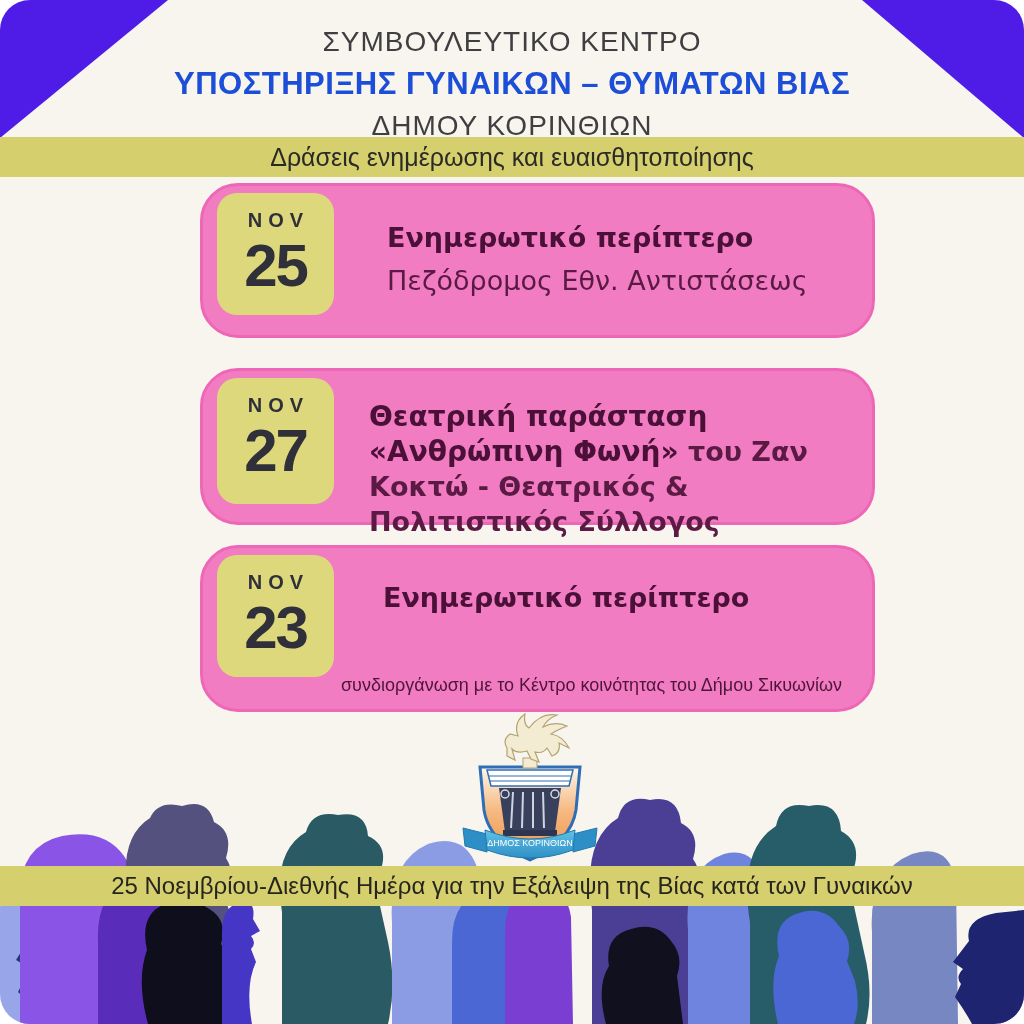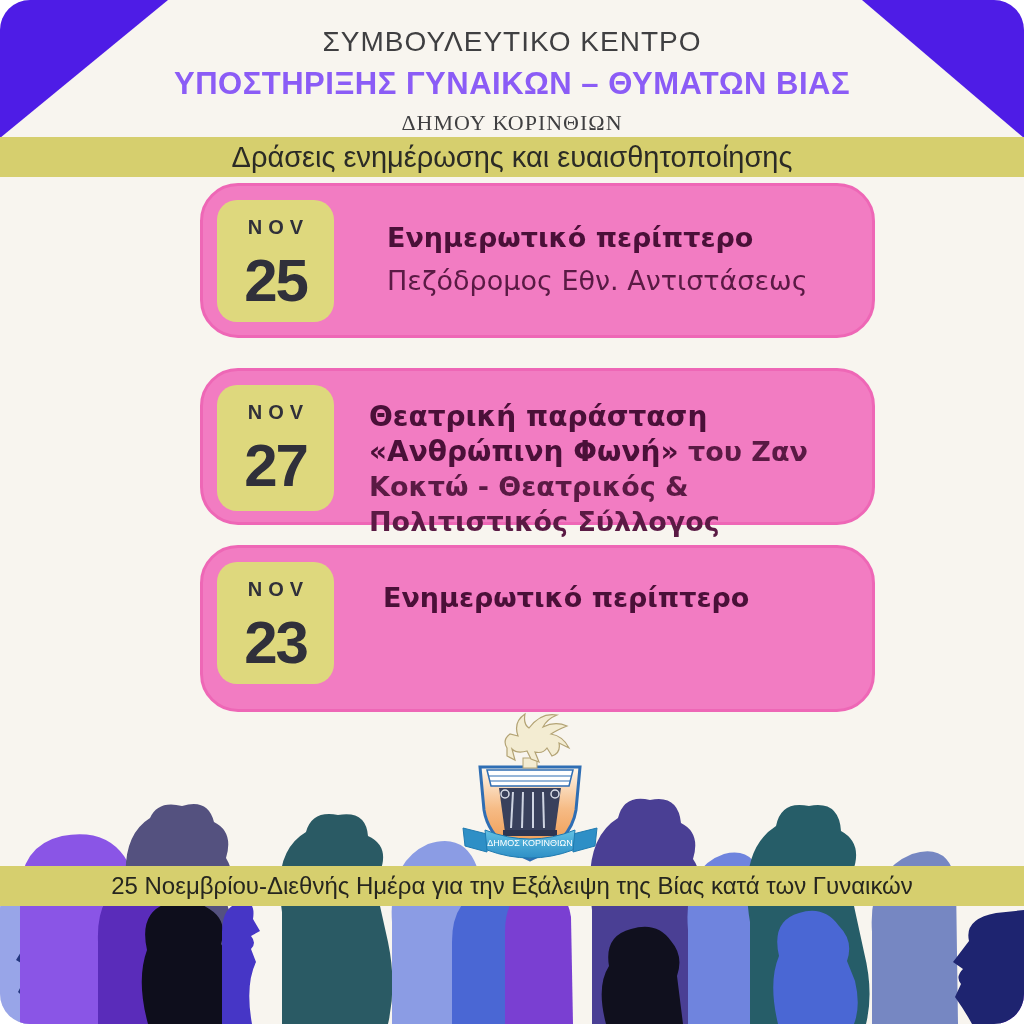--- a/index.html
+++ b/index.html
@@ -7,47 +7,47 @@
     position:relative;width:1024px;height:1024px;overflow:hidden;
     background:#f8f5ef;font-family:"Liberation Sans",sans-serif;border-radius:30px;
   }
   
   .tri{position:absolute;top:0;background:#4e1ce6;}
   .tri-left{left:0;width:168px;height:138px;clip-path:polygon(0 0,100% 0,0 100%);}
   .tri-right{right:0;width:162px;height:138px;clip-path:polygon(0 0,100% 0,100% 100%);}
   
   .header{position:absolute;top:0;left:0;width:100%;text-align:center;color:#3f3f41;}
   .h1{margin-top:26px;font-size:28px;letter-spacing:1px;}
-  .h2{margin-top:8px;font-size:31px;font-weight:bold;color:#8b5cf6;letter-spacing:0.5px;}
-  .h3{margin-top:8px;font-size:22px;letter-spacing:1px;font-family:Liberation Serif, serif;}
+  .h2{margin-top:8px;font-size:31px;font-weight:bold;color:#1d4ed8;letter-spacing:0.5px;}
+  .h3{margin-top:8px;font-size:28px;letter-spacing:1px;}
   
   .banner{position:absolute;left:0;width:100%;background:#d6cf6e;display:flex;align-items:center;justify-content:center;}
   .banner-top{top:137px;height:40px;z-index:3;}
-  .banner-top span{font-size:29px;color:#2b2b26;}
+  .banner-top span{font-size:25px;color:#2b2b26;}
   .banner-bottom{top:866px;height:40px;z-index:6;}
   .banner-bottom span{font-size:24px;color:#26261f;}
   
   .card{
     position:absolute;left:200px;width:675px;background:#f27cc2;
     border:3px solid #ee67b6;border-radius:38px;box-sizing:border-box;z-index:2;
     font-family:"DejaVu Sans",sans-serif;
   }
   .card1{top:183px;height:155px;}
   .card2{top:368px;height:157px;}
   .card3{top:545px;height:167px;}
   .date-box{
-    position:absolute;left:14px;top:14px;width:117px;background:#ded87d;
+    position:absolute;left:14px;top:7px;width:117px;background:#ded87d;
     border-radius:20px;text-align:center;color:#30303a;
     font-family:"Liberation Sans",sans-serif;
   }
   .card1 .date-box{height:122px;}
   .card2 .date-box{height:126px;}
   .card3 .date-box{height:122px;}
   .month{margin-top:16px;font-size:20px;font-weight:bold;letter-spacing:6px;text-indent:6px;}
-  .day{margin-top:12px;font-size:60px;font-weight:bold;letter-spacing:-2px;line-height:1;}
+  .day{margin-top:4px;font-size:60px;font-weight:bold;letter-spacing:-2px;line-height:1;}
   .card-text{position:absolute;top:0;color:#5a1a44;}
   .card1 .card-text{left:176px;top:26px;width:480px;}
   .card2 .card-text{left:158px;top:20px;width:500px;}
   .card3 .card-text{left:172px;top:24px;width:460px;}
   .card-text p{margin:8px;font-size:27px;line-height:35px;}
   .card-title{font-weight:bold;color:#4a1038;font-size:28px;}
   .card2 .flow{font-size:27px;line-height:35px;font-weight:bold;}
   .flow strong{color:#4a1038;font-size:28px;}
   .note{
     position:absolute;left:138px;bottom:13px;width:530px;
@@ -99,20 +99,21 @@
   </div>
 
   <div class="card card3">
     <div class="date-box">
       <div class="month">NOV</div>
       <div class="day">23</div>
     </div>
     <div class="card-text">
       <p class="card-title">Ενημερωτικό περίπτερο</p>
     </div>
+    <div class="note">συνδιοργάνωση με το Κέντρο κοινότητας του Δήμου Σικυωνίων</div>
   </div>
 
   <svg class="logo" viewBox="0 0 150 165" xmlns="http://www.w3.org/2000/svg">
     <defs>
       <linearGradient id="shieldG" x1="0" y1="0" x2="0" y2="1">
         <stop offset="0" stop-color="#fdf7ed"></stop>
         <stop offset="0.45" stop-color="#f6bb85"></stop>
         <stop offset="1" stop-color="#ee8f3f"></stop>
       </linearGradient>
       <linearGradient id="ribG" x1="0" y1="0" x2="0" y2="1">

